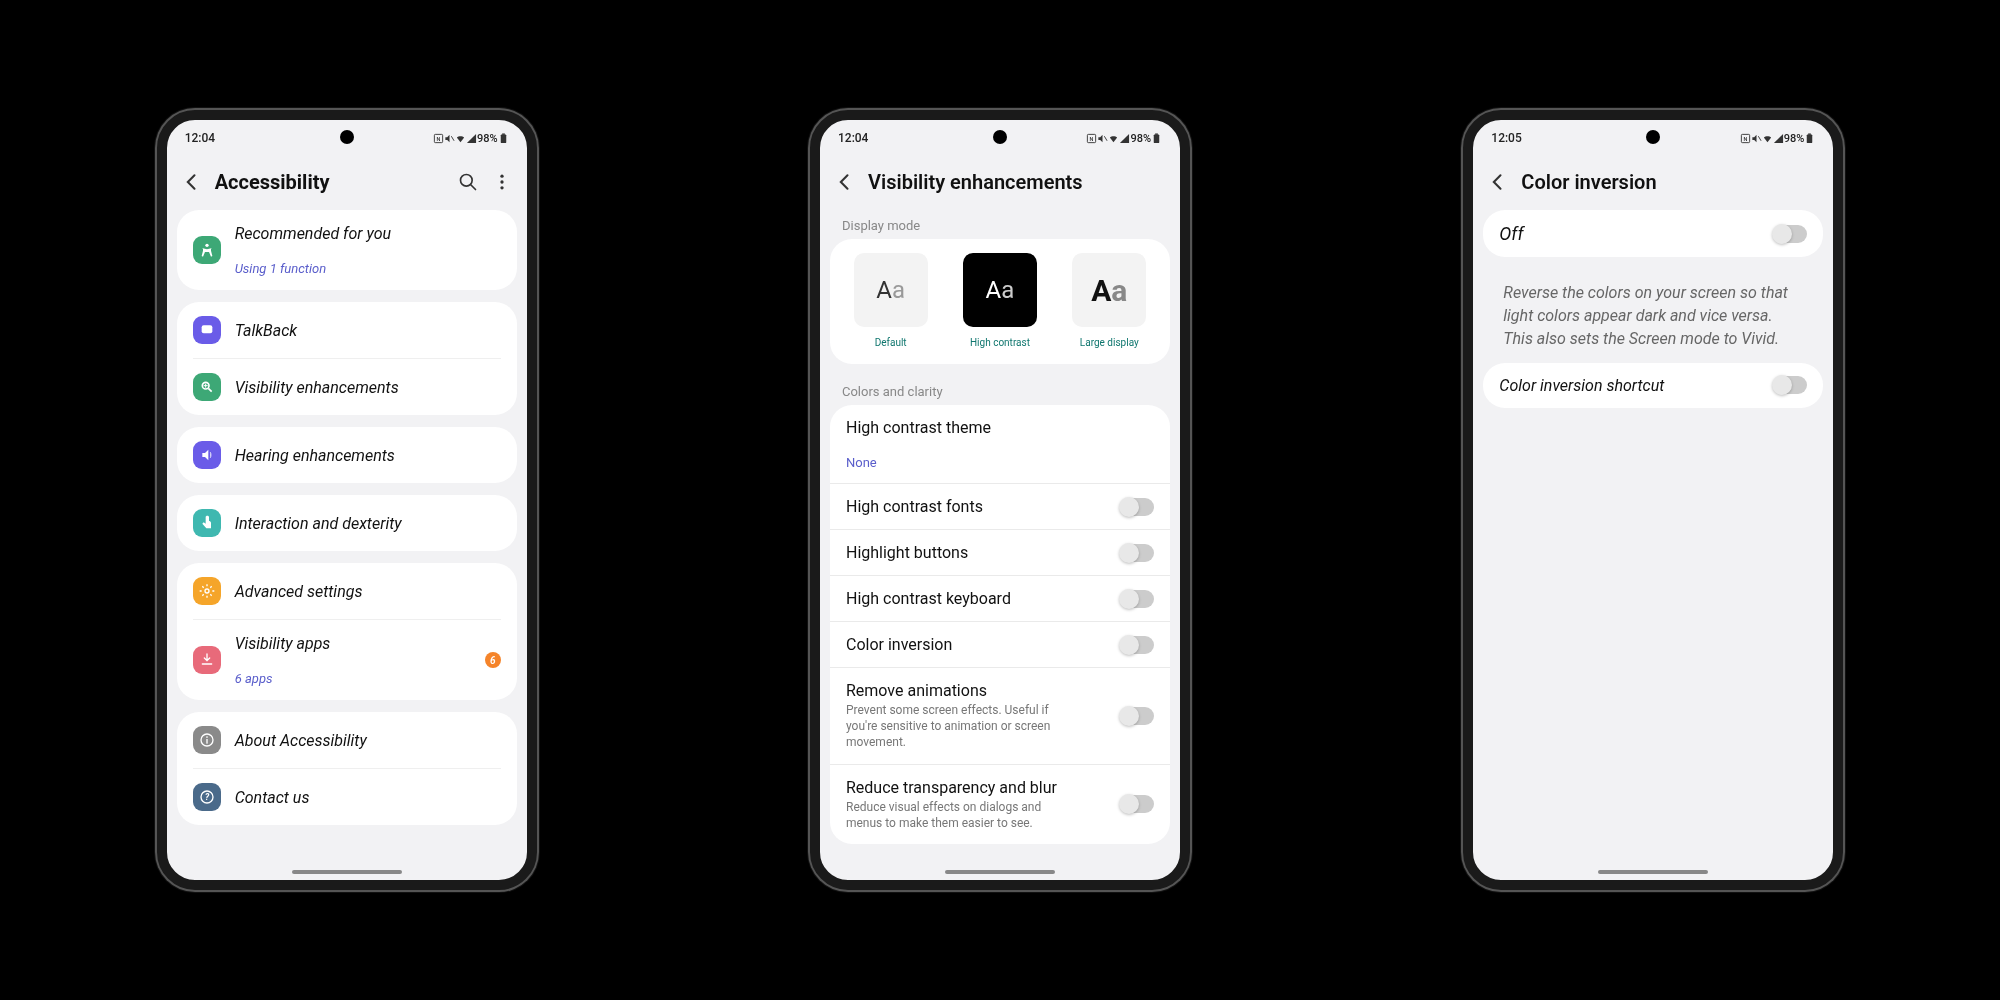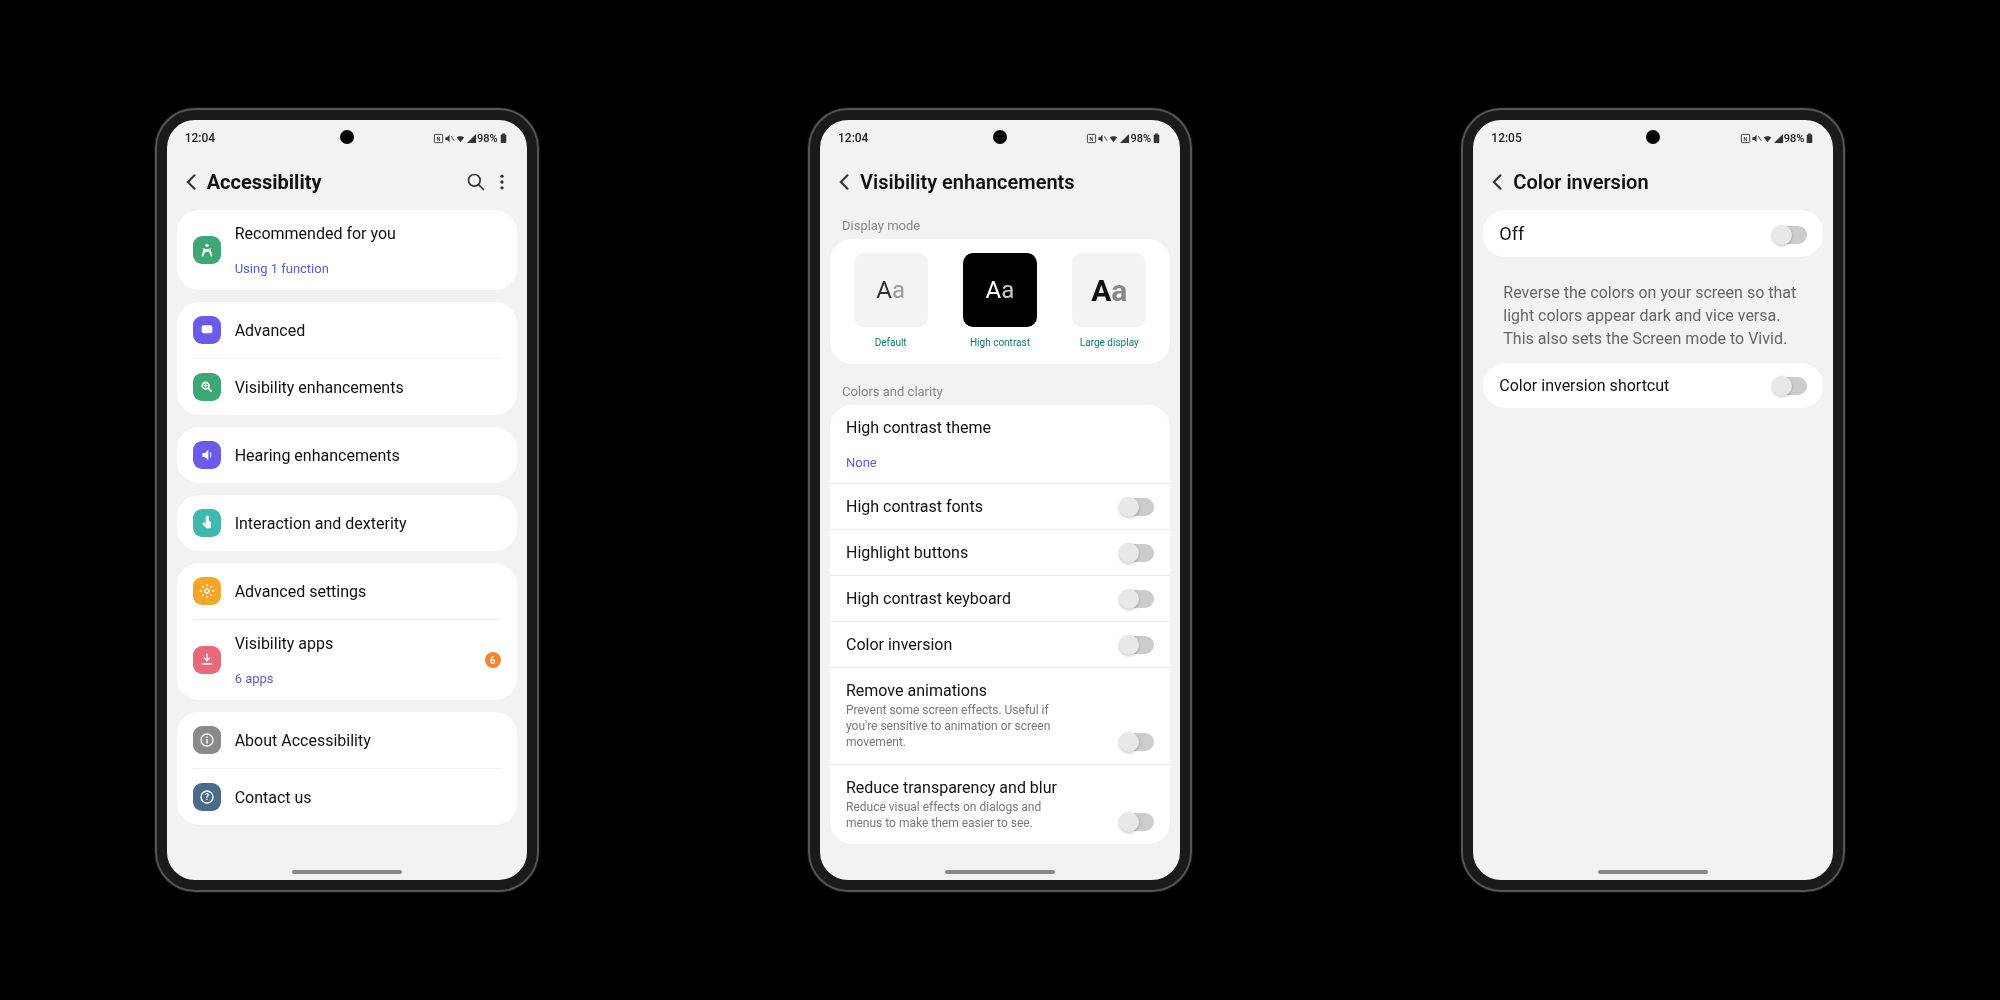--- a/index.html
+++ b/index.html
@@ -43,43 +43,43 @@
     font-size: 12px;
     color: #222;
     font-weight: 500;
   }
   .statusbar .right { display: flex; align-items: center; font-size: 11px; }
   .statusbar .right svg { width: 11px; height: 11px; }
   .header {
     display: flex;
     align-items: center;
     padding: 18px 14px 16px 14px;
-    gap: 4px;
+    gap: 12px;
   }
   .header .back { width: 22px; height: 22px; display: flex; align-items: center; justify-content: center; }
   .header .title { font-size: 20px; font-weight: 700; flex: 1; color: #111; }
   .header .title-regular { font-size: 20px; font-weight: 600; flex: 1; color: #111; }
   .header .icon { width: 22px; height: 22px; display: flex; align-items: center; justify-content: center; }
-  .content { padding: 0 10px 10px 10px; }
+  .content { padding: 0 10px 10px 10px; font-style: italic; }
   .card {
     background: #fff;
     border-radius: 22px;
     margin-bottom: 12px;
     overflow: hidden;
   }
   .row {
     display: flex;
     align-items: center;
     padding: 14px 16px;
     gap: 14px;
     min-height: 48px;
   }
   .row + .row { border-top: 1px solid #efefef; margin: 0 16px; padding-left: 0; padding-right: 0; }
   .row-plain + .row-plain { border-top: 1px solid #eaeaea; gap: 44px; }
-  .row-plain { padding: 13px 16px; display: flex; align-items: flex-end; }
+  .row-plain { padding: 13px 16px; display: flex; align-items: center; }
   .icon-circle {
     width: 28px; height: 28px; border-radius: 9px;
     display: flex; align-items: center; justify-content: center;
     flex-shrink: 0;
   }
   .icon-circle svg { width: 16px; height: 16px; fill: #fff; }
   .row-text { flex: 1; }
   .row-title { font-size: 16px; color: #111; }
   .row-sub { font-size: 13px; color: #5a5ecb; margin-top: 18px; }
   .row-desc { font-size: 12px; color: #777; margin-top: 2px; line-height: 1.35; }
@@ -195,21 +195,21 @@
       </div>
     </div>
 
     <div class="card">
       <div class="row">
         <div class="icon-circle" style="background:#6a5ce8">
           <svg viewBox="0 0 24 24">
               <rect x="4" y="5" width="16" height="12" rx="3"></rect>
             </svg>
         </div>
-        <div class="row-title">Advanced</div>
+        <div class="row-title">TalkBack</div>
       </div>
       <div class="row">
         <div class="icon-circle" style="background:#3da876">
           <svg viewBox="0 0 24 24">
               <circle cx="10" cy="10" r="5" fill="none" stroke="#fff" stroke-width="2.5"></circle>
               <line x1="14" y1="14" x2="19" y2="19" stroke="#fff" stroke-width="2.5"></line>
               <line x1="10" y1="7" x2="10" y2="13" stroke="#fff" stroke-width="1.5"></line>
               <line x1="7" y1="10" x2="13" y2="10" stroke="#fff" stroke-width="1.5"></line>
             </svg>
         </div>

